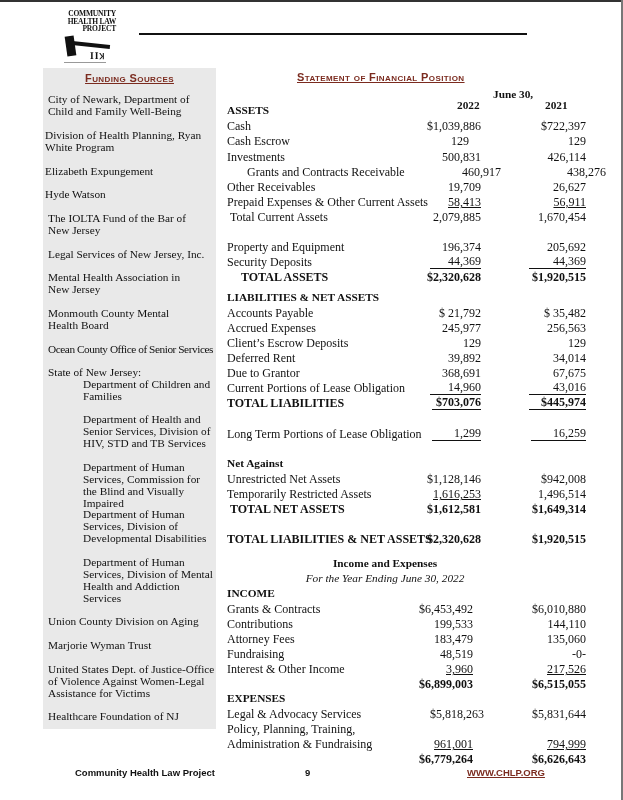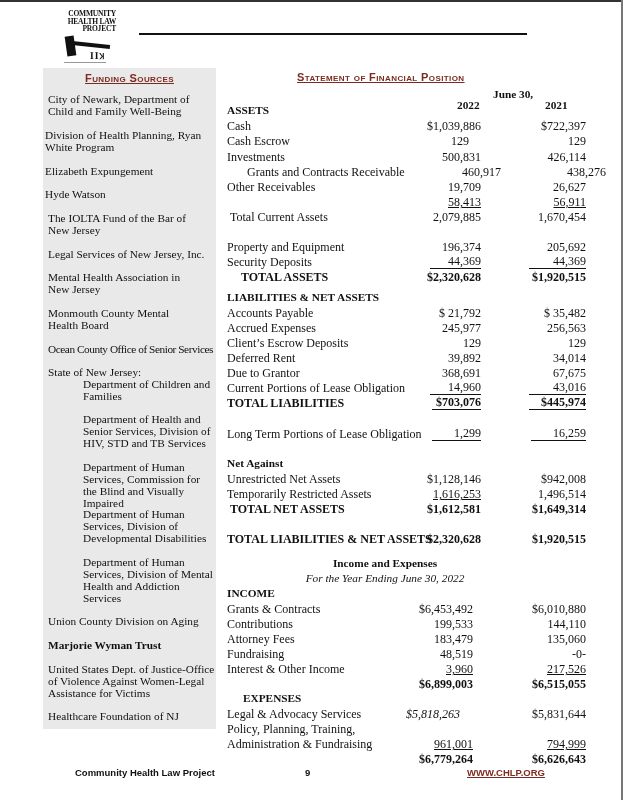--- a/index.html
+++ b/index.html
@@ -76,21 +76,21 @@
   <div class="fs-item" style="left:5px;top:239px;width:140px;">Monmouth County Mental Health Board</div>
   <div class="fs-item" style="left:5px;top:203px;width:150px;">Mental Health Association in New Jersey</div>
   <div class="fs-item" style="left:5px;top:275px;width:172px;letter-spacing:-0.45px;white-space:nowrap;">Ocean County Office of Senior Services</div>
   <div class="fs-item" style="left:5px;top:298px;width:168px;">State of New Jersey:</div>
   <div class="fs-item sub" style="top:310px;">Department of Children and Families</div>
   <div class="fs-item sub" style="top:345px;">Department of Health and Senior Services, Division of HIV, STD and TB Services</div>
   <div class="fs-item sub" style="top:393px;">Department of Human Services, Commission for the Blind and Visually Impaired</div>
   <div class="fs-item sub" style="top:440px;">Department of Human Services, Division of Developmental Disabilities</div>
   <div class="fs-item sub" style="top:488px;">Department of Human Services, Division of Mental Health and Addiction Services</div>
   <div class="fs-item" style="left:5px;top:547px;width:168px;">Union County Division on Aging</div>
-  <div class="fs-item" style="left:5px;top:571px;width:168px;font-weight:bold;">Marjorie Wyman Trust</div>
+  <div class="fs-item" style="left:5px;top:571px;width:168px;">Marjorie Wyman Trust</div>
   <div class="fs-item" style="left:5px;top:595px;width:168px;">United States Dept. of Justice-Office of Violence Against Women-Legal Assistance for Victims</div>
   <div class="fs-item" style="left:5px;top:642px;width:168px;">Healthcare Foundation of NJ</div>
 </div>
 
 <div class="sfp-title">Statement of Financial Position</div>
 <div class="hdr" style="left:493px;top:88px;">June 30,</div>
 <div class="hdr" style="left:457px;top:99px;">2022</div>
 <div class="hdr" style="left:545px;top:99px;">2021</div>
 <div class="hdr" style="left:227px;top:104px;">ASSETS</div>
 
@@ -113,20 +113,21 @@
   <span class="lbl">Grants and Contracts Receivable</span>
   <span class="v1">460,917</span>
   <span class="v2">438,276</span>
 </div>
 <div class="row" style="top:180px;">
   <span class="lbl">Other Receivables</span>
   <span class="v1">19,709</span>
   <span class="v2">26,627</span>
 </div>
 <div class="row" style="top:195px;">
+  <span class="lbl">Prepaid Expenses &amp; Other Current Assets</span>
   <span class="v1 ul">58,413</span>
   <span class="v2 ul">56,911</span>
 </div>
 <div class="row" style="top:210px;">
   <span class="lbl" style="left:3px;">Total Current Assets</span>
   <span class="v1">2,079,885</span>
   <span class="v2">1,670,454</span>
 </div>
 
 <div class="row" style="top:240px;">
@@ -236,24 +237,24 @@
 <div class="row" style="top:662px;">
   <span class="lbl">Interest &amp; Other Income</span>
   <span class="v1 ul" style="right:134px;">3,960</span>
   <span class="v2 ul">217,526</span>
 </div>
 <div class="row b" style="top:677px;">
   <span class="v1" style="right:134px;">$6,899,003</span>
   <span class="v2">$6,515,055</span>
 </div>
 
-<div class="hdr" style="left:227px;top:692px;margin-left:16px;">EXPENSES</div>
+<div class="hdr" style="left:227px;top:692px;">EXPENSES</div>
 <div class="row" style="top:707px;">
   <span class="lbl">Legal &amp; Advocacy Services</span>
-  <span class="v1" style="right:147px;font-style:italic;">$5,818,263</span>
+  <span class="v1" style="right:123px;">$5,818,263</span>
   <span class="v2">$5,831,644</span>
 </div>
 <div class="row" style="top:722px;">
   <span class="lbl">Policy, Planning, Training,</span>
 </div>
 <div class="row" style="top:737px;">
   <span class="lbl">Administration &amp; Fundraising</span>
   <span class="v1 ul" style="right:134px;">961,001</span>
   <span class="v2 ul">794,999</span>
 </div>

